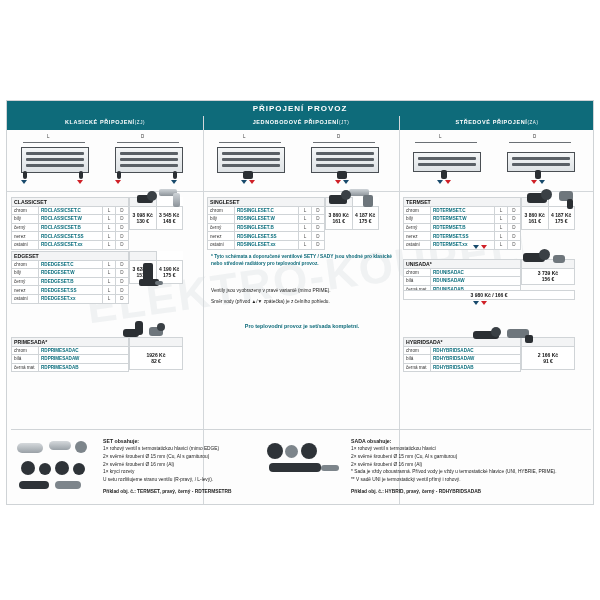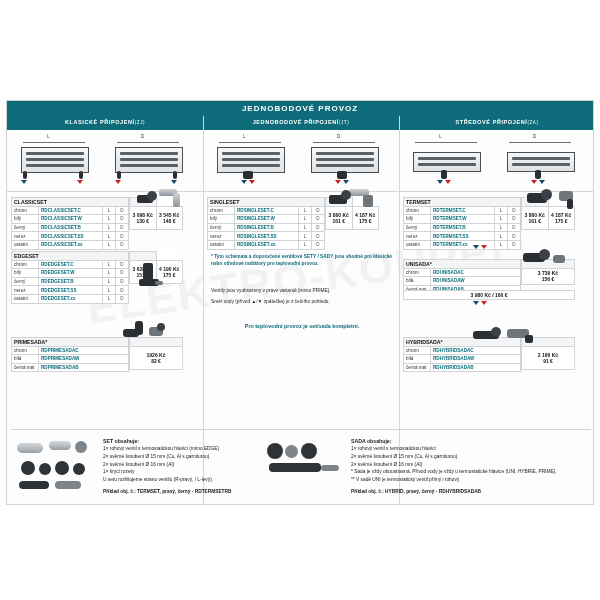--- a/index.html
+++ b/index.html
@@ -133,21 +133,21 @@
 </style>
 </head>
 <body>
 
 <div class="page">
 
   <div class="sheet">
 
     <div class="watermark">ELEKTRO-KOUPELNA.SK</div>
 
-    <div class="hdr">JEDNOBODOVÉ PROVOZ</div>
+    <div class="hdr">PŘIPOJENÍ PROVOZ</div>
 
     <div class="colhead c1">
       <span>KLASICKÉ PŘIPOJENÍ</span>
       <span class="sub">(ZJ)</span>
     </div>
     <div class="colhead c2">
       <span>JEDNOBODOVÉ PŘIPOJENÍ</span>
       <span class="sub">(JT)</span>
     </div>
     <div class="colhead c3">

